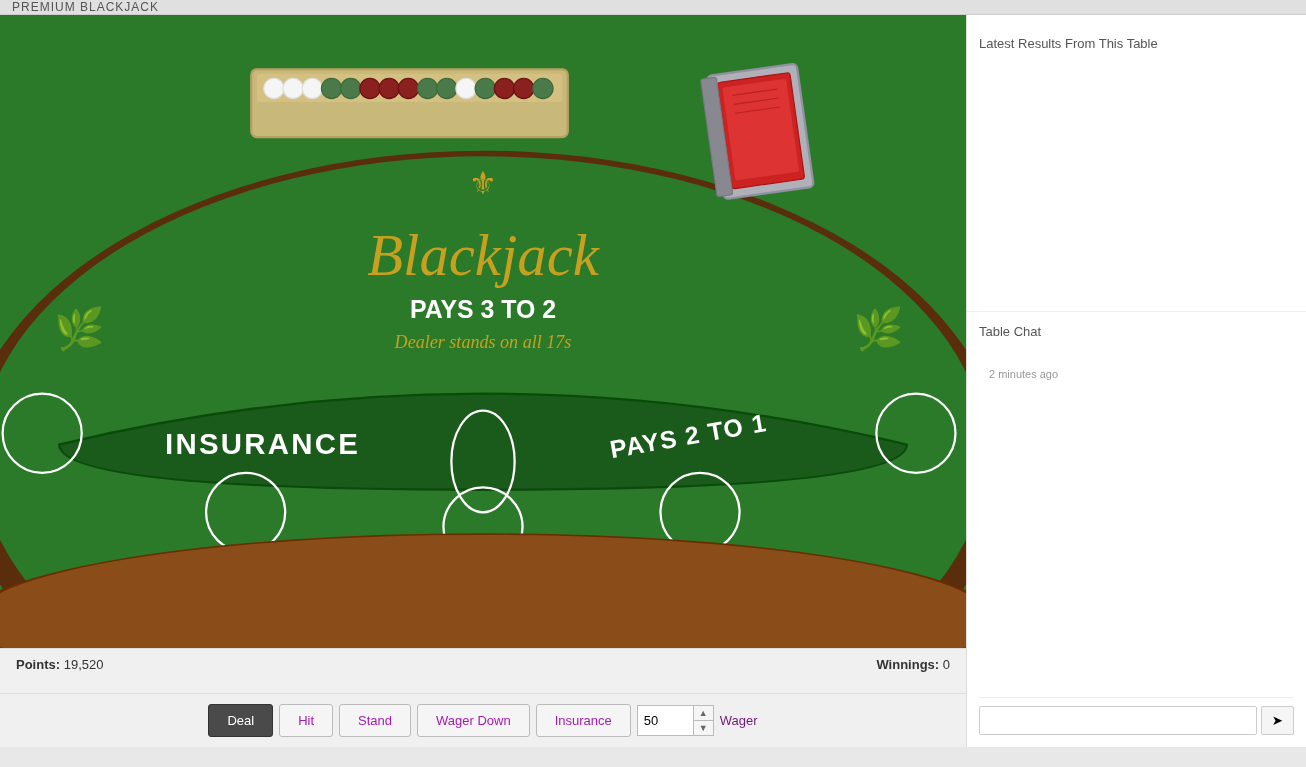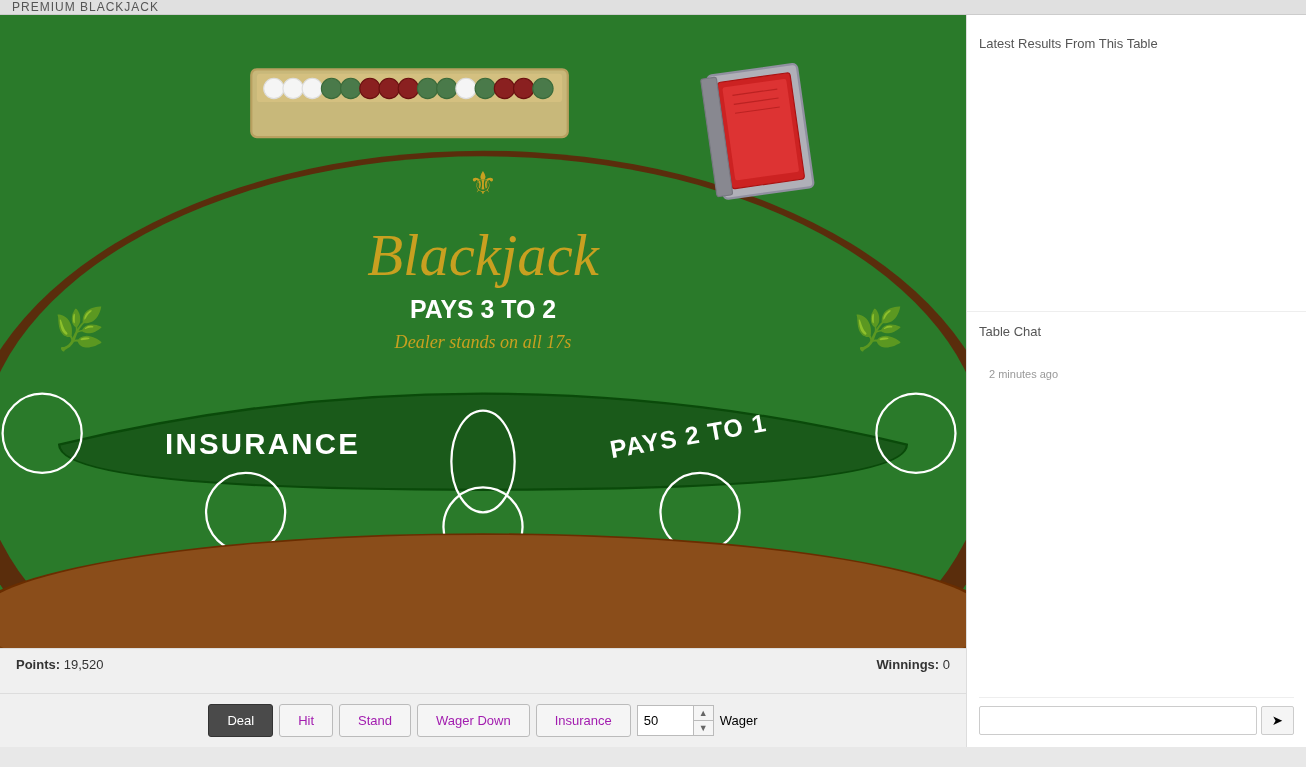--- a/index.html
+++ b/index.html
@@ -99,21 +99,21 @@
       color: #fff;
       border-color: #333;
     }
 
     #wager-input-wrap {
       display: flex;
       align-items: center;
       gap: 6px;
     }
 
-    .wager-label { font-size: 13px; color: #000000; }
+    .wager-label { font-size: 13px; color: #701a75; }
 
     
     #right-panel {
       width: 340px;
       background: #fff;
       border-left: 1px solid #ddd;
       display: flex;
       flex-direction: column;
     }
 

